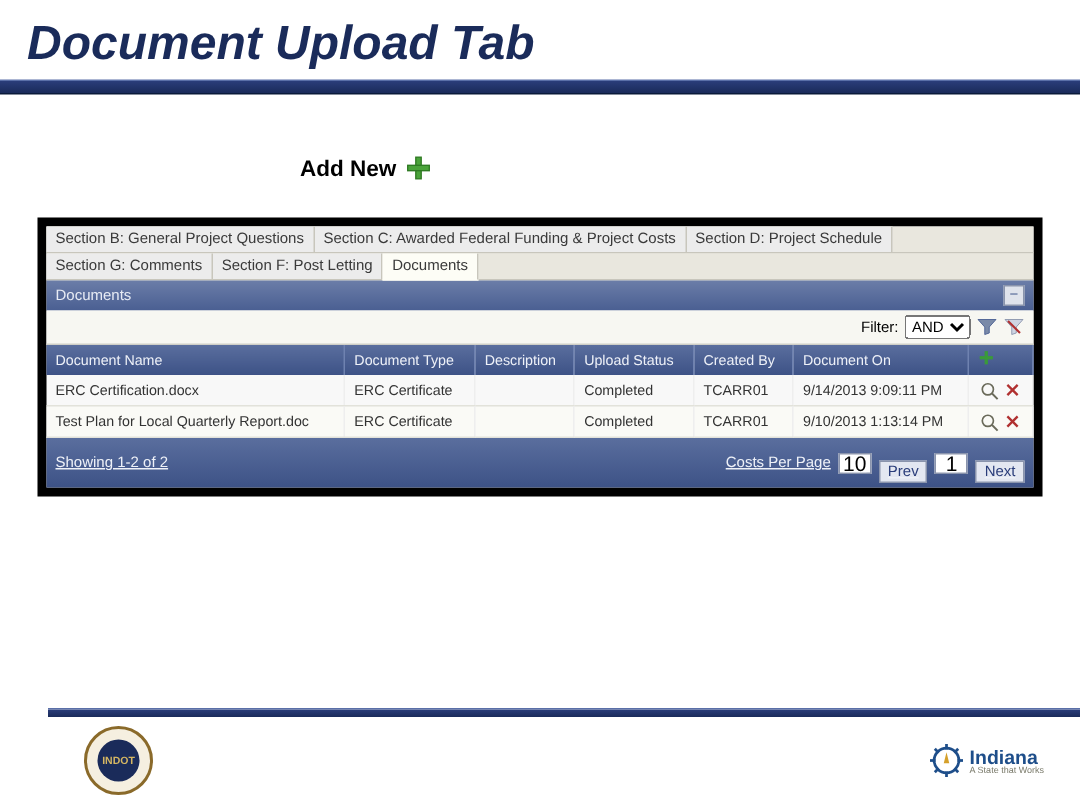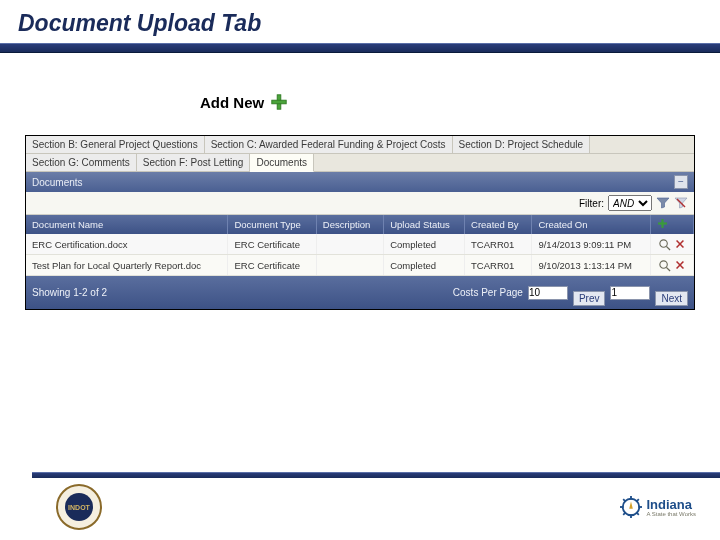--- a/index.html
+++ b/index.html
@@ -1,47 +1,47 @@
 <!DOCTYPE html>
 <html><head>
 <meta charset="utf-8">
 <style>
   * { box-sizing: border-box; margin: 0; padding: 0; }
   body { width: 720px; height: 540px; font-family: Arial, sans-serif; background: #fff; position: relative; overflow: hidden; }
-  .slide-title { font-size: 23px; font-weight: bold; font-style: italic; color: #1a2b5a; padding: 10px 18px 6px; font-family: Verdana, Arial, sans-serif; }
+  .slide-title { font-size: 32px; font-weight: bold; font-style: italic; color: #1a2b5a; padding: 10px 18px 6px; font-family: Verdana, Arial, sans-serif; }
   .title-bar { height: 10px; background: linear-gradient(#2a3d7a, #1a2b5a); border-top: 1px solid #5a6fa8; border-bottom: 1px solid #0a1a3a; }
 
   .add-new-wrap { display: flex; align-items: center; gap: 6px; margin: 40px 0 24px 200px; }
   .add-new-label { font-size: 15px; font-weight: bold; color: #000; }
   .plus-btn { width: 18px; height: 18px; display: flex; align-items: center; justify-content: center; }
   .plus-btn svg { width: 18px; height: 18px; }
 
-  .panel { margin: 0 25px; border: 1px solid #000000; background: #f8f8f8; font-size: 10px; }
+  .panel { margin: 0 25px; border: 6px solid #000000; background: #f8f8f8; font-size: 10px; }
   .tabrow { display: flex; background: #e9e7de; border-bottom: 1px solid #c8c6bc; }
   .tab { padding: 3px 6px; border-right: 1px solid #c8c6bc; color: #3a3a3a; cursor: pointer; white-space: nowrap; background: #ececec; }
   .tab.active { background: #fdfdf6; font-weight: normal; border-bottom: 1px solid #fdfdf6; margin-bottom: -1px; }
 
   .section-hdr { display: flex; align-items: center; justify-content: space-between; background: linear-gradient(#6b7da8,#4a5f92); color: #e8ecf5; padding: 3px 6px; }
   .section-hdr .collapse { width: 14px; height: 14px; background: #dfe3ec; border: 1px solid #8a94ac; color: #4a5f92; display:flex; align-items:center; justify-content:center; font-size:10px; line-height:1; cursor:pointer; }
 
   .filter-row { display:flex; justify-content:flex-end; align-items:center; gap:4px; background:#f7f7f2; padding:3px 6px; border-bottom:1px solid #cfcfc7; }
-  .filter-row select { font-size:10px; height:16px;font-style:italic; }
+  .filter-row select { font-size:10px; height:16px; }
   .filter-ico { width:14px; height:14px; display:flex; align-items:center; justify-content:center; }
 
   table.grid { width:100%; border-collapse:collapse; font-size:9.5px; }
   table.grid th { background: linear-gradient(#5a6e9e,#3d5286); color:#eef1f8; font-weight:normal; text-align:left; padding:3px 6px; border-right:1px solid #6f82b0; }
   table.grid td { padding:3px 6px; border-bottom:1px solid #e2e2da; border-right:1px solid #eee; color:#333;margin-top:42px; }
   table.grid tr:nth-child(even) td { background:#fafaf6; }
   .row-actions { display:flex; gap:2px; align-items:center; }
   .row-actions span { width:14px; height:14px; display:flex; align-items:center; justify-content:center; cursor:pointer; }
   .th-plus { text-align:center; }
 
-  .pager { display:flex; justify-content:space-between; align-items:center; background: linear-gradient(#5a6e9e,#3d5286); color:#eef1f8; padding:3px 6px; font-size:10px; }
+  .pager { display:flex; justify-content:space-between; align-items:center; background: linear-gradient(#5a6e9e,#3d5286); color:#eef1f8; padding:3px 6px; font-size:10px;text-decoration:underline; }
   .pager .right { display:flex; align-items:center; gap:5px; }
-  .pager input { width:40px; height:14px; font-size:10px; border:1px solid #8a94ac; }
+  .pager input { width:22px; height:14px; font-size:14px; text-align:center; border:1px solid #8a94ac; }
   .pager .navbtn { background:#e3e7f1; color:#2a3d7a; padding:1px 5px; border:1px solid #8a94ac; cursor:pointer; font-size:10px;margin-top:12px; }
 
   .footer { position:absolute; bottom:0; left:0; right:0; height:68px;padding-left:32px; }
   .footer-bar { height:6px; background: linear-gradient(#2a3d7a, #1a2b5a); border-top:1px solid #5a6fa8; }
   .footer-logos { display:flex; justify-content:space-between; align-items:center; padding:6px 24px 0; }
   .indot-seal { width:46px; height:46px; border-radius:50%; border:2px solid #8a6a2a; background:#f5efe0; display:flex; align-items:center; justify-content:center; }
   .indot-seal-inner { width:28px; height:28px; border-radius:50%; background:#1a2b5a; display:flex; align-items:center; justify-content:center; color:#d5b662; font-size:7px; font-weight:bold; }
   .indiana-logo { display:flex; align-items:center; gap:4px; }
   .indiana-logo svg { width:22px; height:22px; }
   .indiana-text { display:flex; flex-direction:column; line-height:1; }
@@ -98,21 +98,21 @@
   </div>
 
   <table class="grid">
     <thead>
       <tr>
         <th>Document Name</th>
         <th>Document Type</th>
         <th>Description</th>
         <th>Upload Status</th>
         <th>Created By</th>
-        <th>Created On</th>
+        <th>Document On</th>
         <th class="th-plus" style="width:34px;">
           <svg width="11" height="11" viewBox="0 0 20 20">
               <rect x="8" y="2" width="4" height="16" fill="#3a9a3a"></rect>
               <rect x="2" y="8" width="16" height="4" fill="#3a9a3a"></rect>
             </svg>
         </th>
       </tr>
     </thead>
     <tbody>
       <tr>

